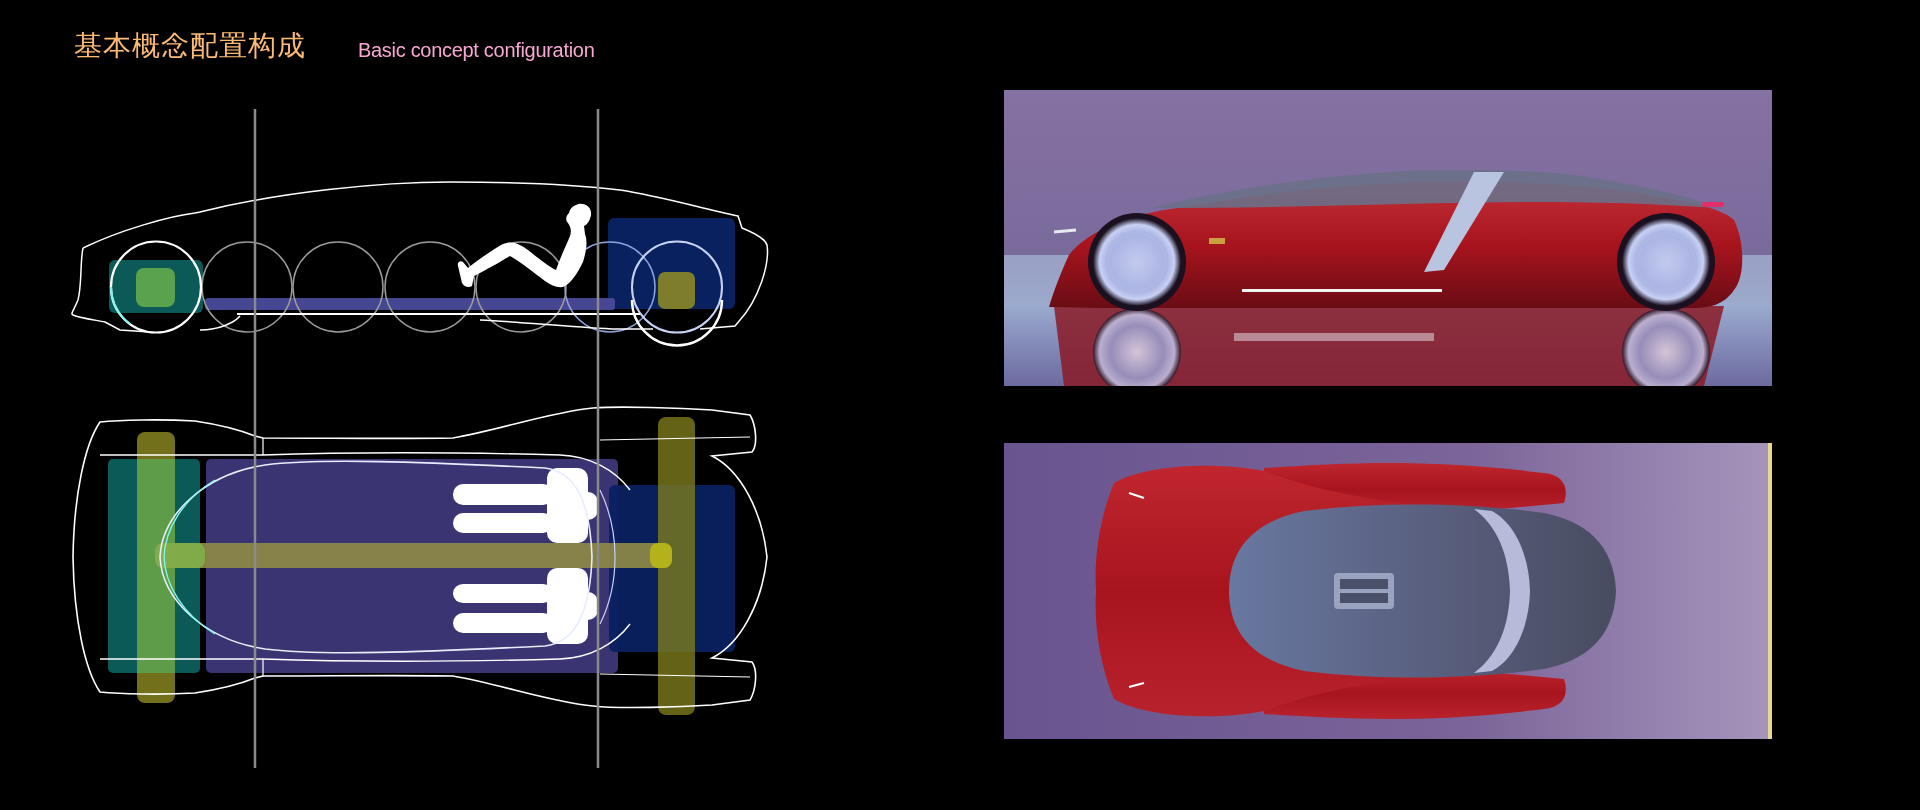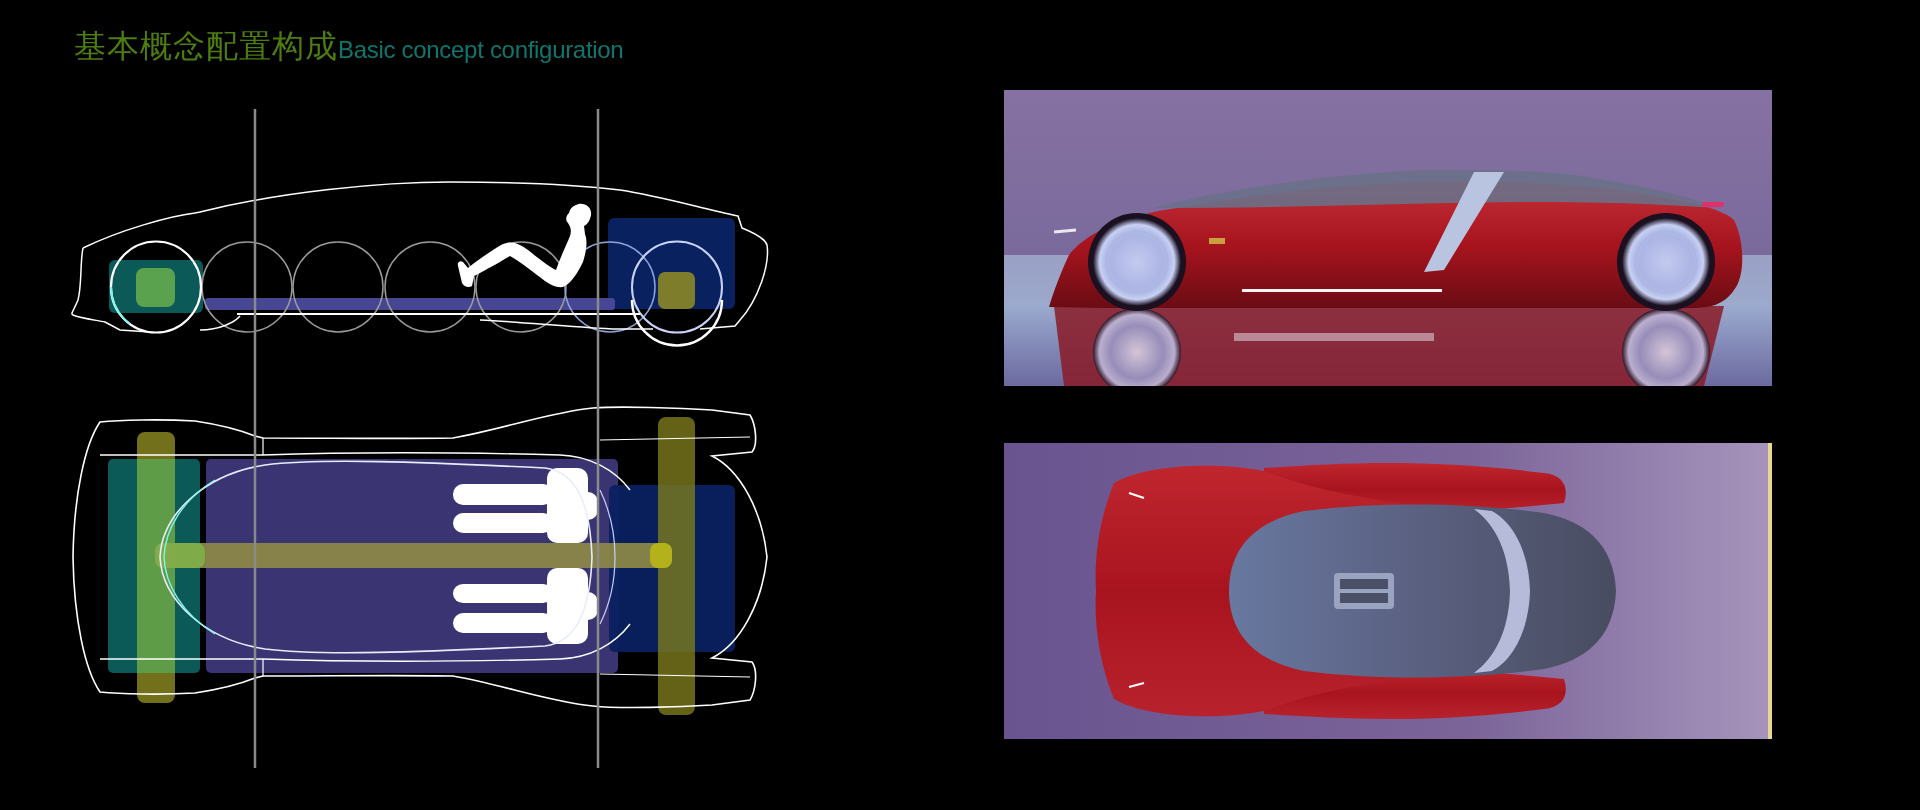--- a/index.html
+++ b/index.html
@@ -1,18 +1,18 @@
 <!DOCTYPE html>
 <html><head>
 <meta charset="utf-8">
 <style>
   html, body { margin: 0; padding: 0; background: #000; }
   body { width: 1920px; height: 810px; position: relative; overflow: hidden; font-family: "DejaVu Sans", sans-serif; }
-  .title-cn { position: absolute; left: 74px; top: 28px; font-size: 32px; color: #4d7c0f; letter-spacing: 1px; line-height: 36px; white-space: nowrap; font-family: "DejaVu Sans", sans-serif; }
-  .title-en { position: absolute; left: 338px; top: 36px; font-size: 24px; color: #0f766e; line-height: 28px; white-space: nowrap; font-family: "Liberation Sans", sans-serif; letter-spacing: -0.3px; }
+  .title-cn { position: absolute; left: 74px; top: 28px; font-size: 28px; color: #fdba74; letter-spacing: 1px; line-height: 36px; white-space: nowrap; font-family: "DejaVu Sans", sans-serif; }
+  .title-en { position: absolute; left: 358px; top: 36px; font-size: 20px; color: #f9a8d4; line-height: 28px; white-space: nowrap; font-family: "Liberation Sans", sans-serif; letter-spacing: -0.3px; }
   .diagram { position: absolute; left: 0; top: 0; width: 800px; height: 810px; }
   .photo { position: absolute; left: 1004px; width: 768px; height: 296px; overflow: hidden; }
   .photo-side { top: 90px; }
   .photo-top { top: 443px; }
   svg { display: block; }
 </style>
 </head>
 <body>
 
 <div class="title-cn">基本概念配置构成</div>

